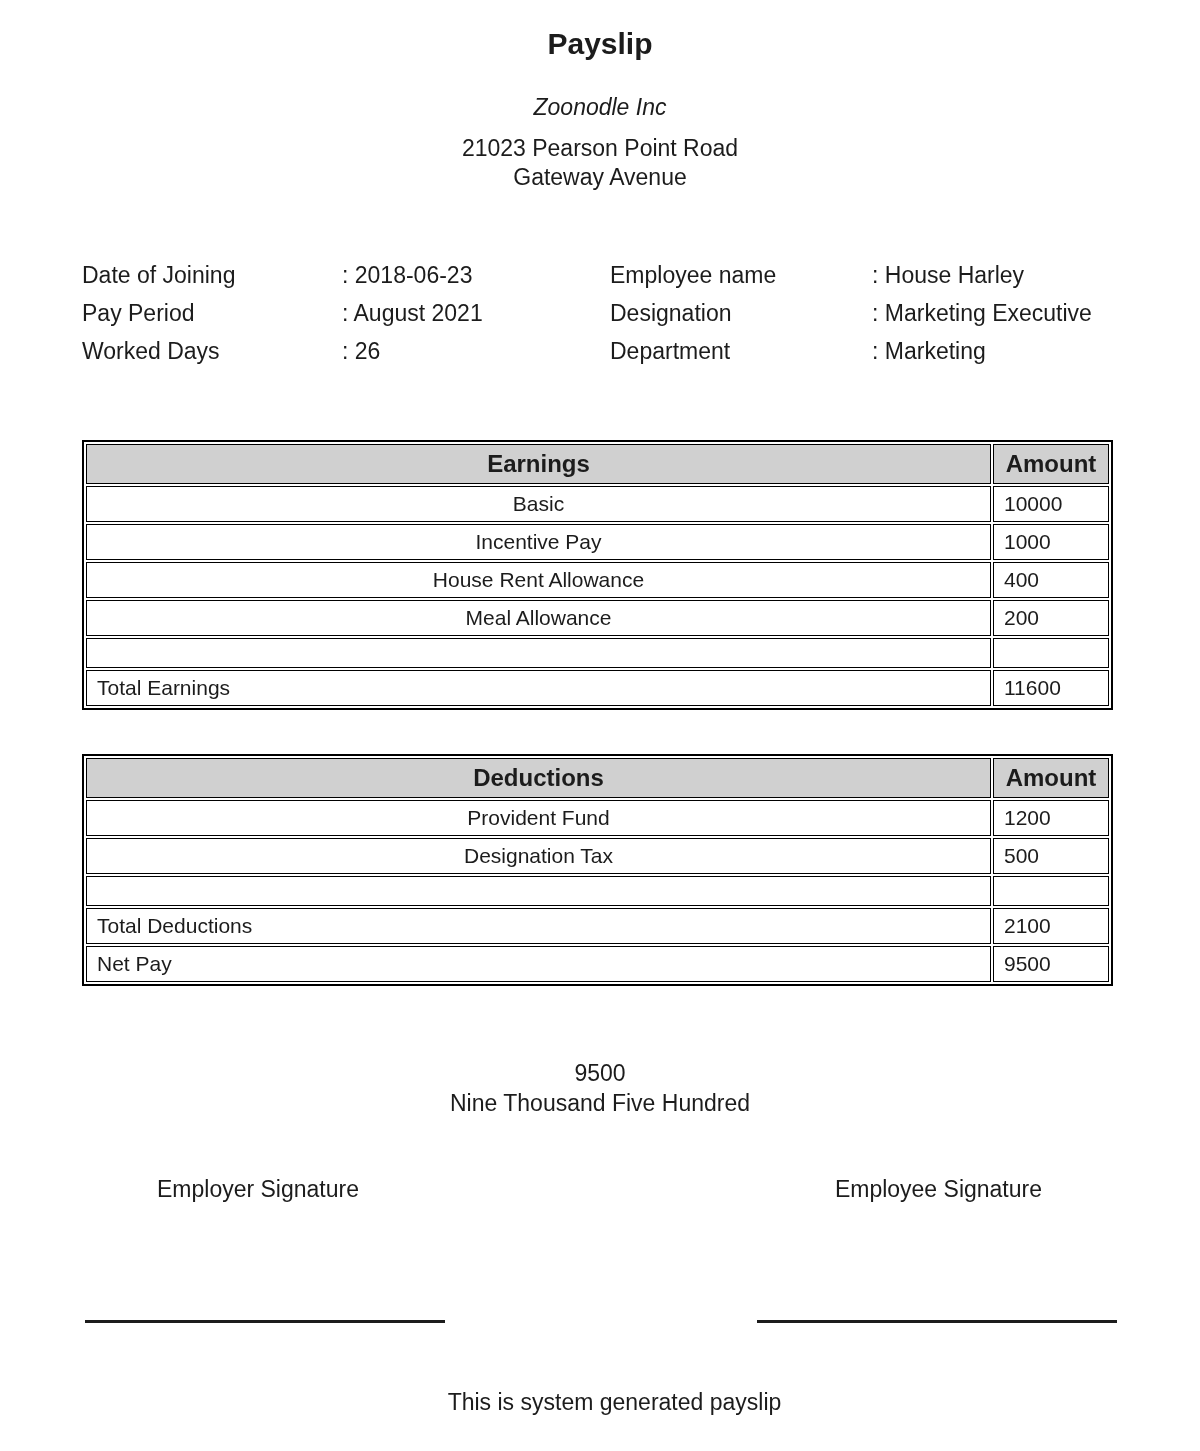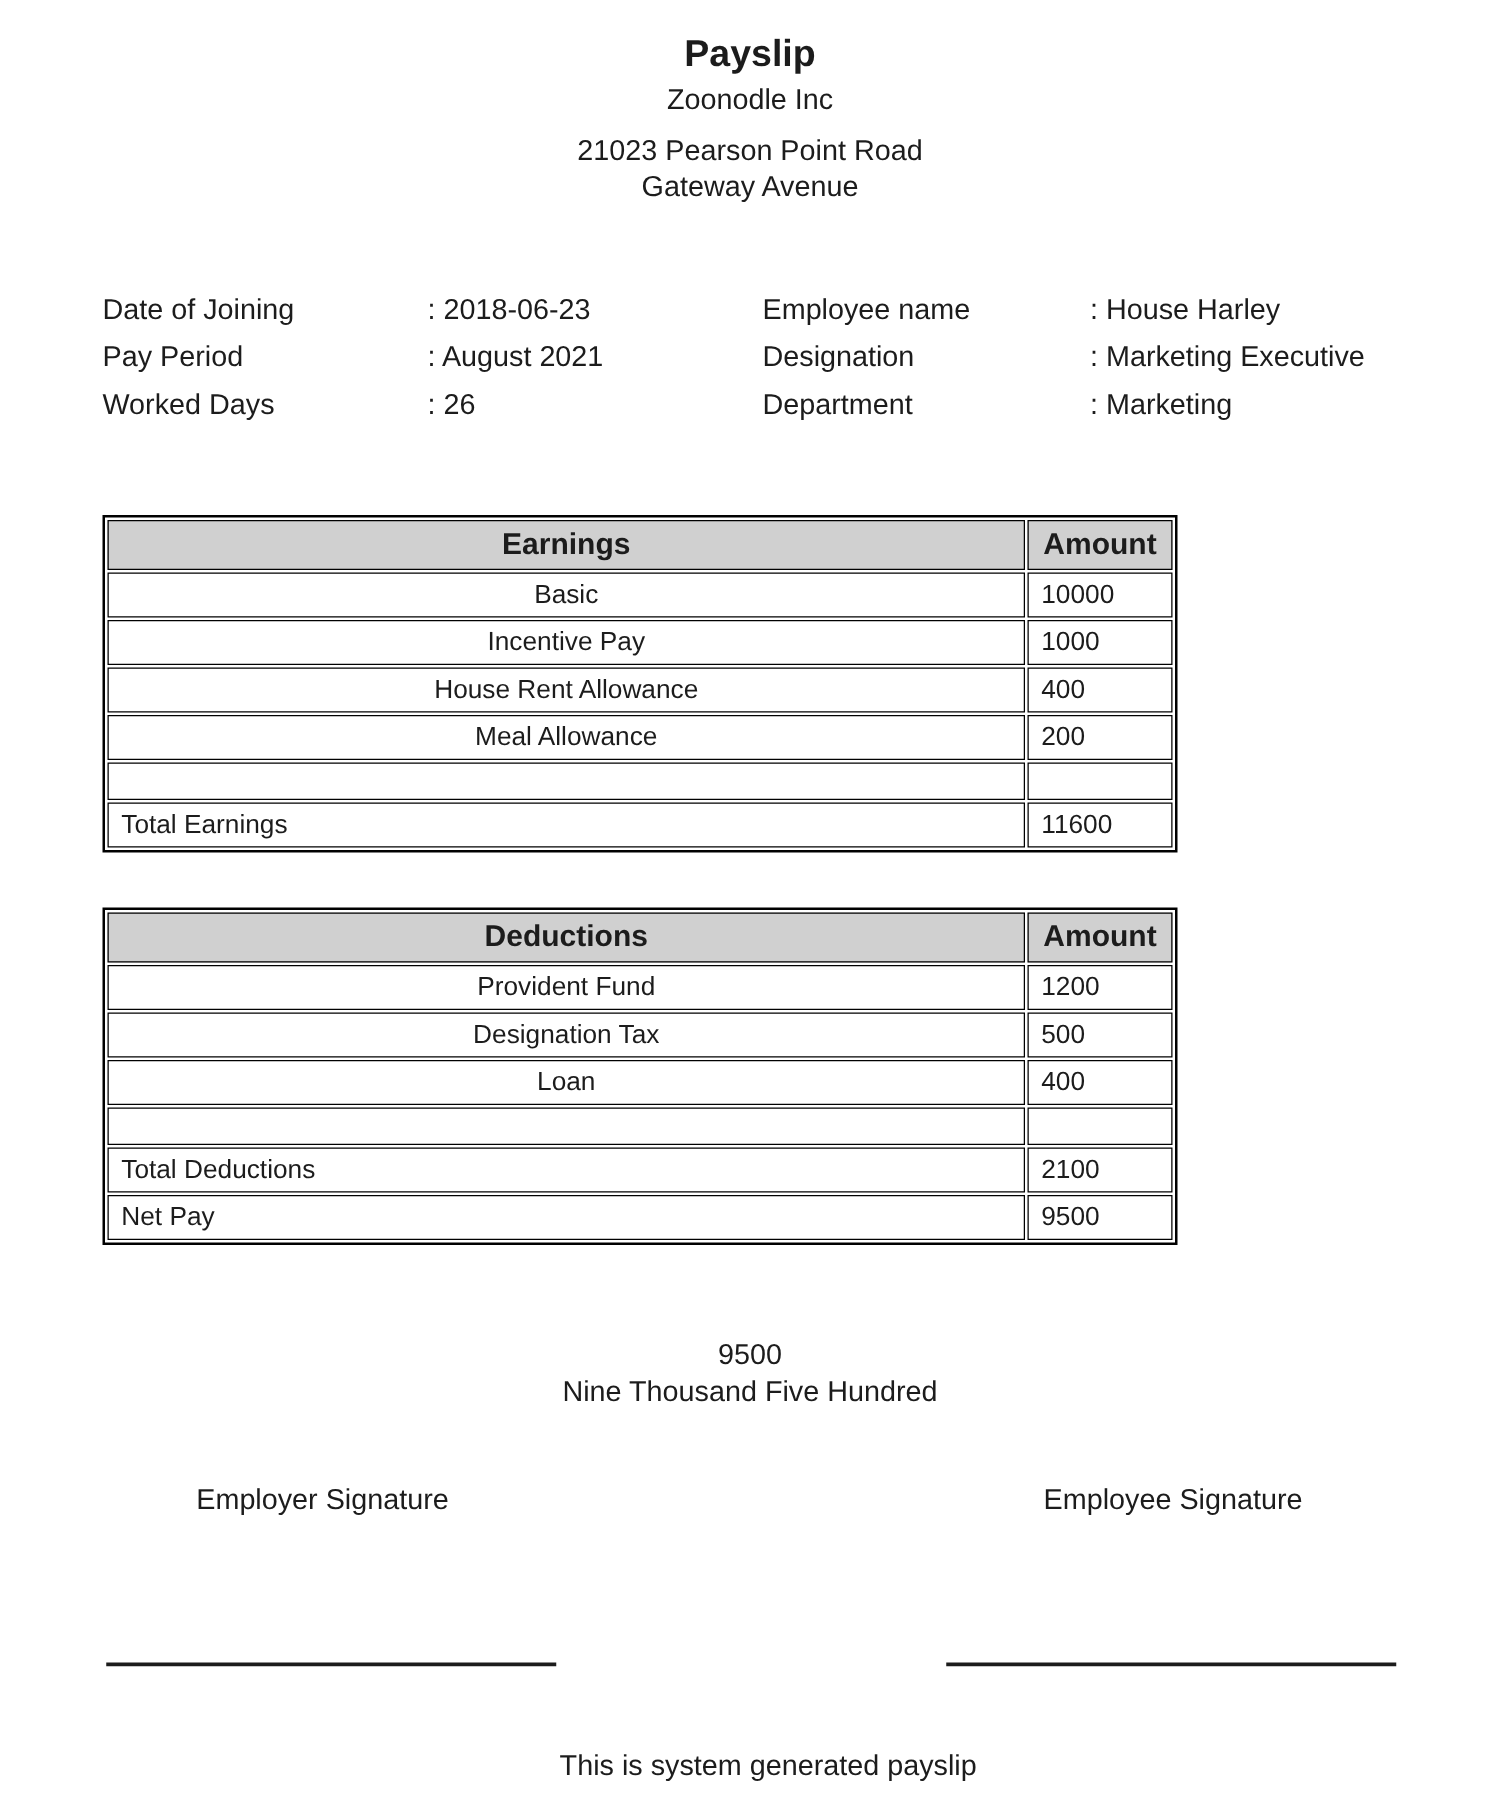--- a/index.html
+++ b/index.html
@@ -15,43 +15,44 @@
   .page { position: relative; width: 1200px; height: 1451px; }
 
   .doc-title {
     padding-top: 26px;
     text-align: center;
     font-size: 30px;
     font-weight: bold;
     line-height: 36px;
   }
   .company-name {
-    margin-top: 4px;
-    text-align: center;
-    font-size: 23px;
-    line-height: 26px;
+    margin-top: 32px;
+    text-align: center;
+    font-size: 23px;
+    line-height: 26px;
+    font-style: italic;
   }
   .company-address {
     margin-top: 14px;
     text-align: center;
     font-size: 23px;
     line-height: 29px;
   }
 
   .info-grid {
     margin: 70px 0 0 82px;
     display: grid;
     grid-template-columns: 260px 268px 262px auto;
     row-gap: 12px;
     font-size: 23px;
     line-height: 26px;
   }
 
   table.paytable {
-    width: 860px;
+    width: 1031px;
     margin: 0 0 0 82px;
     border-collapse: separate;
     border-spacing: 2px;
     border: 2px solid #000000;
     table-layout: fixed;
   }
   table.paytable.first { margin-top: 76px; }
   table.paytable.second { margin-top: 44px; }
   .paytable th {
     background: #d0d0d0;
@@ -193,24 +194,20 @@
     </thead>
     <tbody>
       <tr>
         <td class="label">Provident Fund</td>
         <td class="amount">1200</td>
       </tr>
       <tr>
         <td class="label">Designation Tax</td>
         <td class="amount">500</td>
       </tr>
-      <tr>
-        <td class="label">Loan</td>
-        <td class="amount">400</td>
-      </tr>
       <tr class="empty-row">
         <td class="label"></td>
         <td class="amount"></td>
       </tr>
       <tr>
         <td class="total-label">Total Deductions</td>
         <td class="amount">2100</td>
       </tr>
       <tr>
         <td class="total-label">Net Pay</td>

